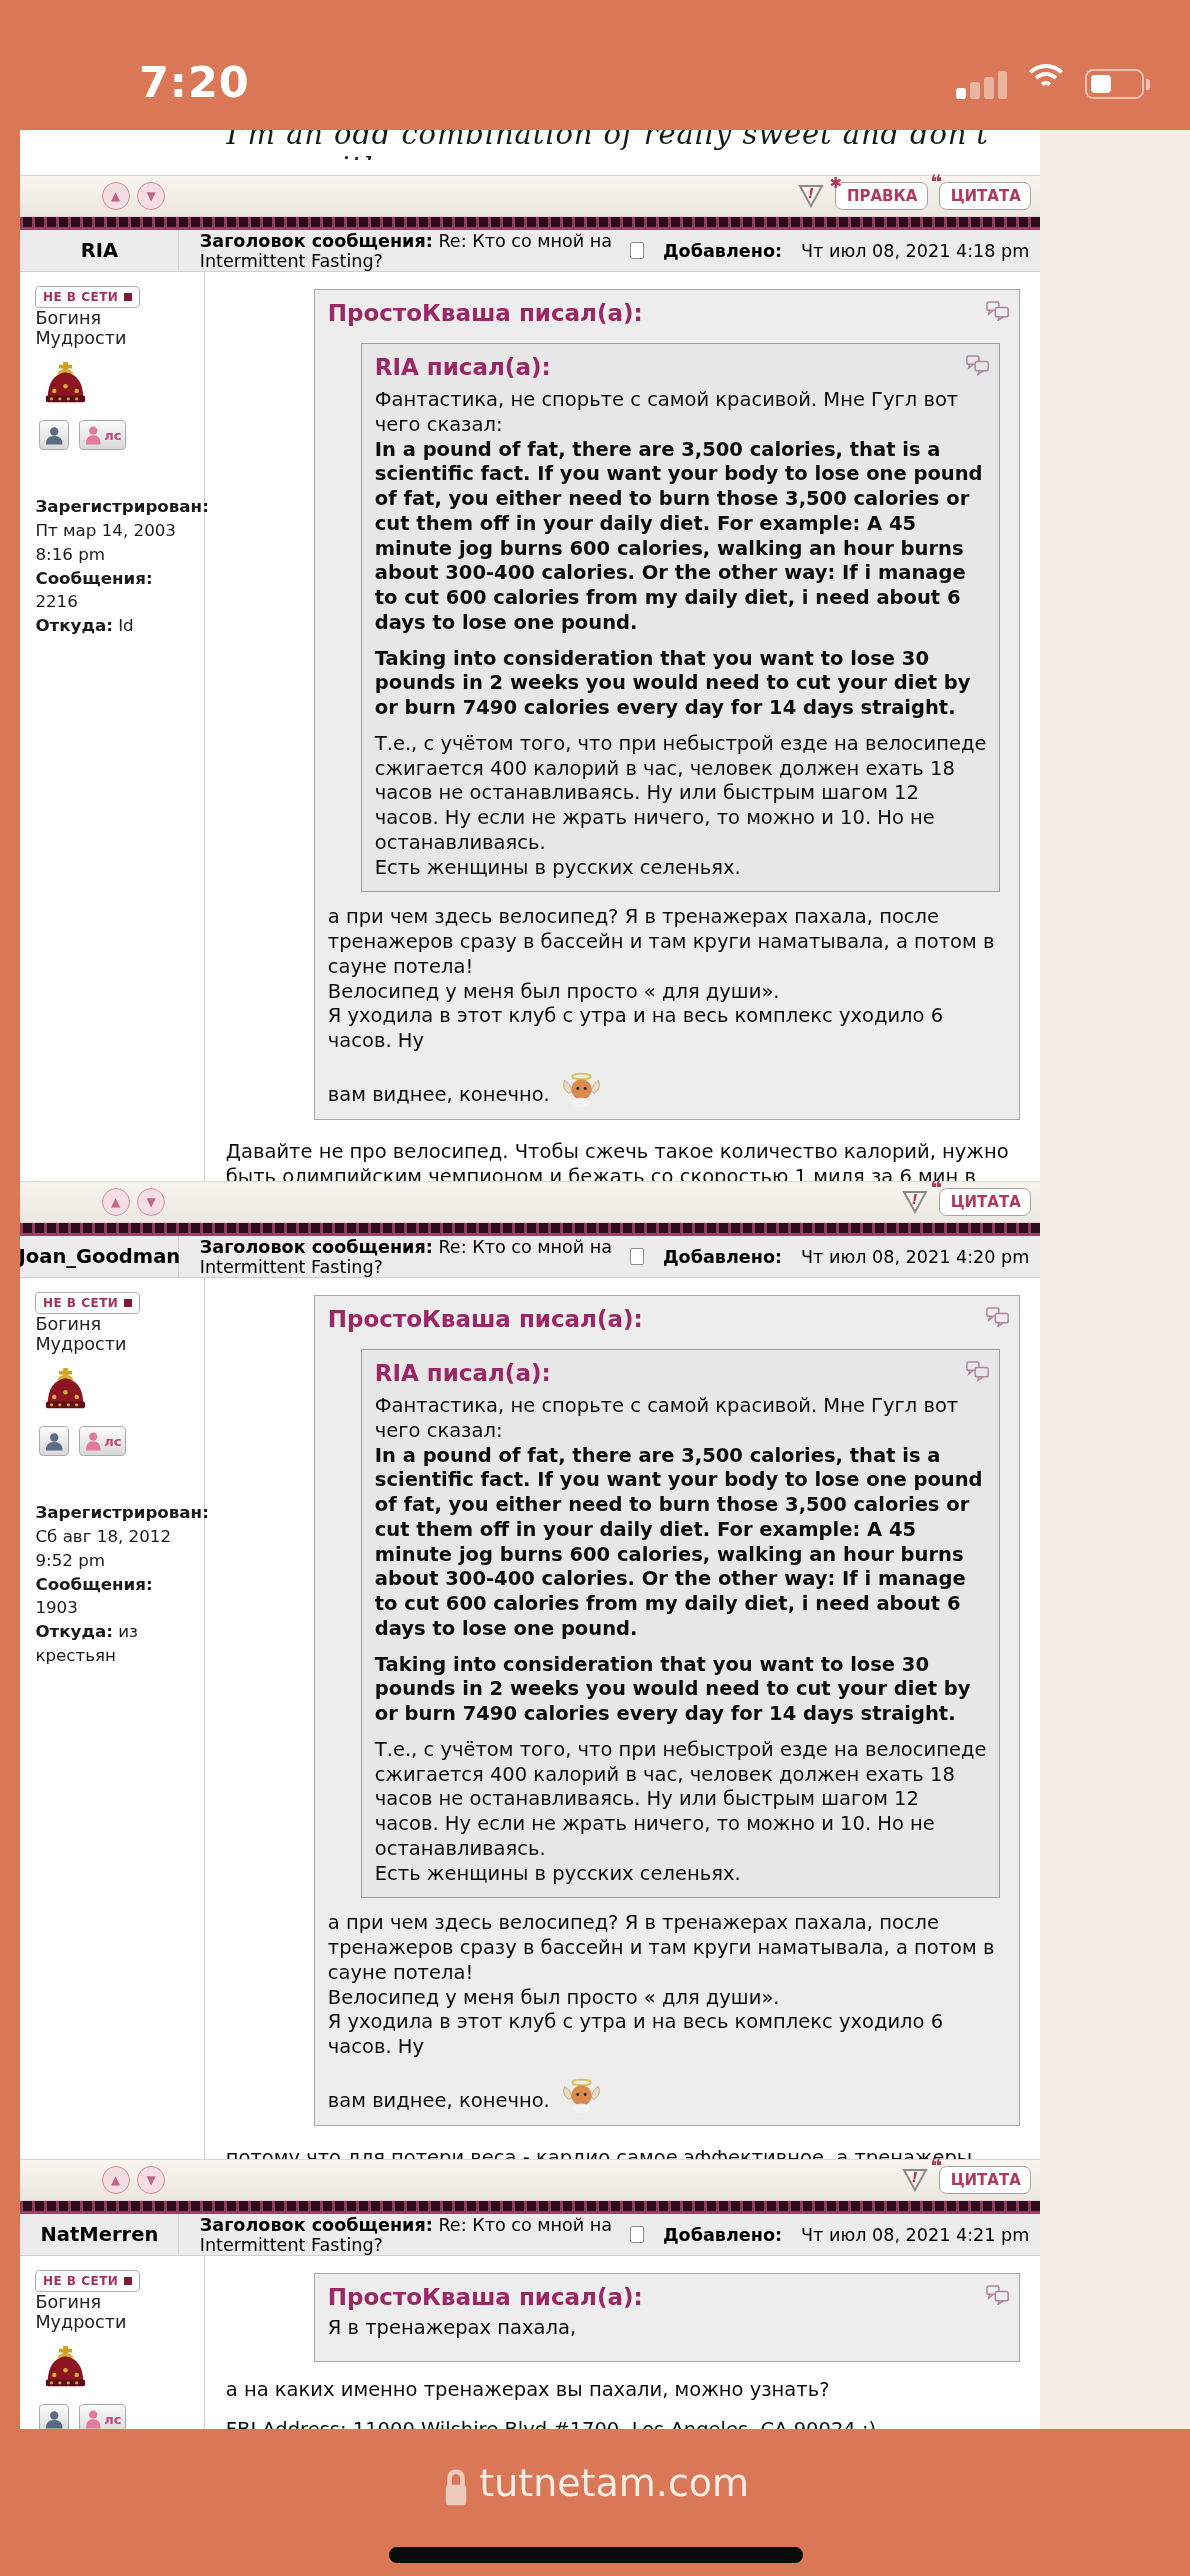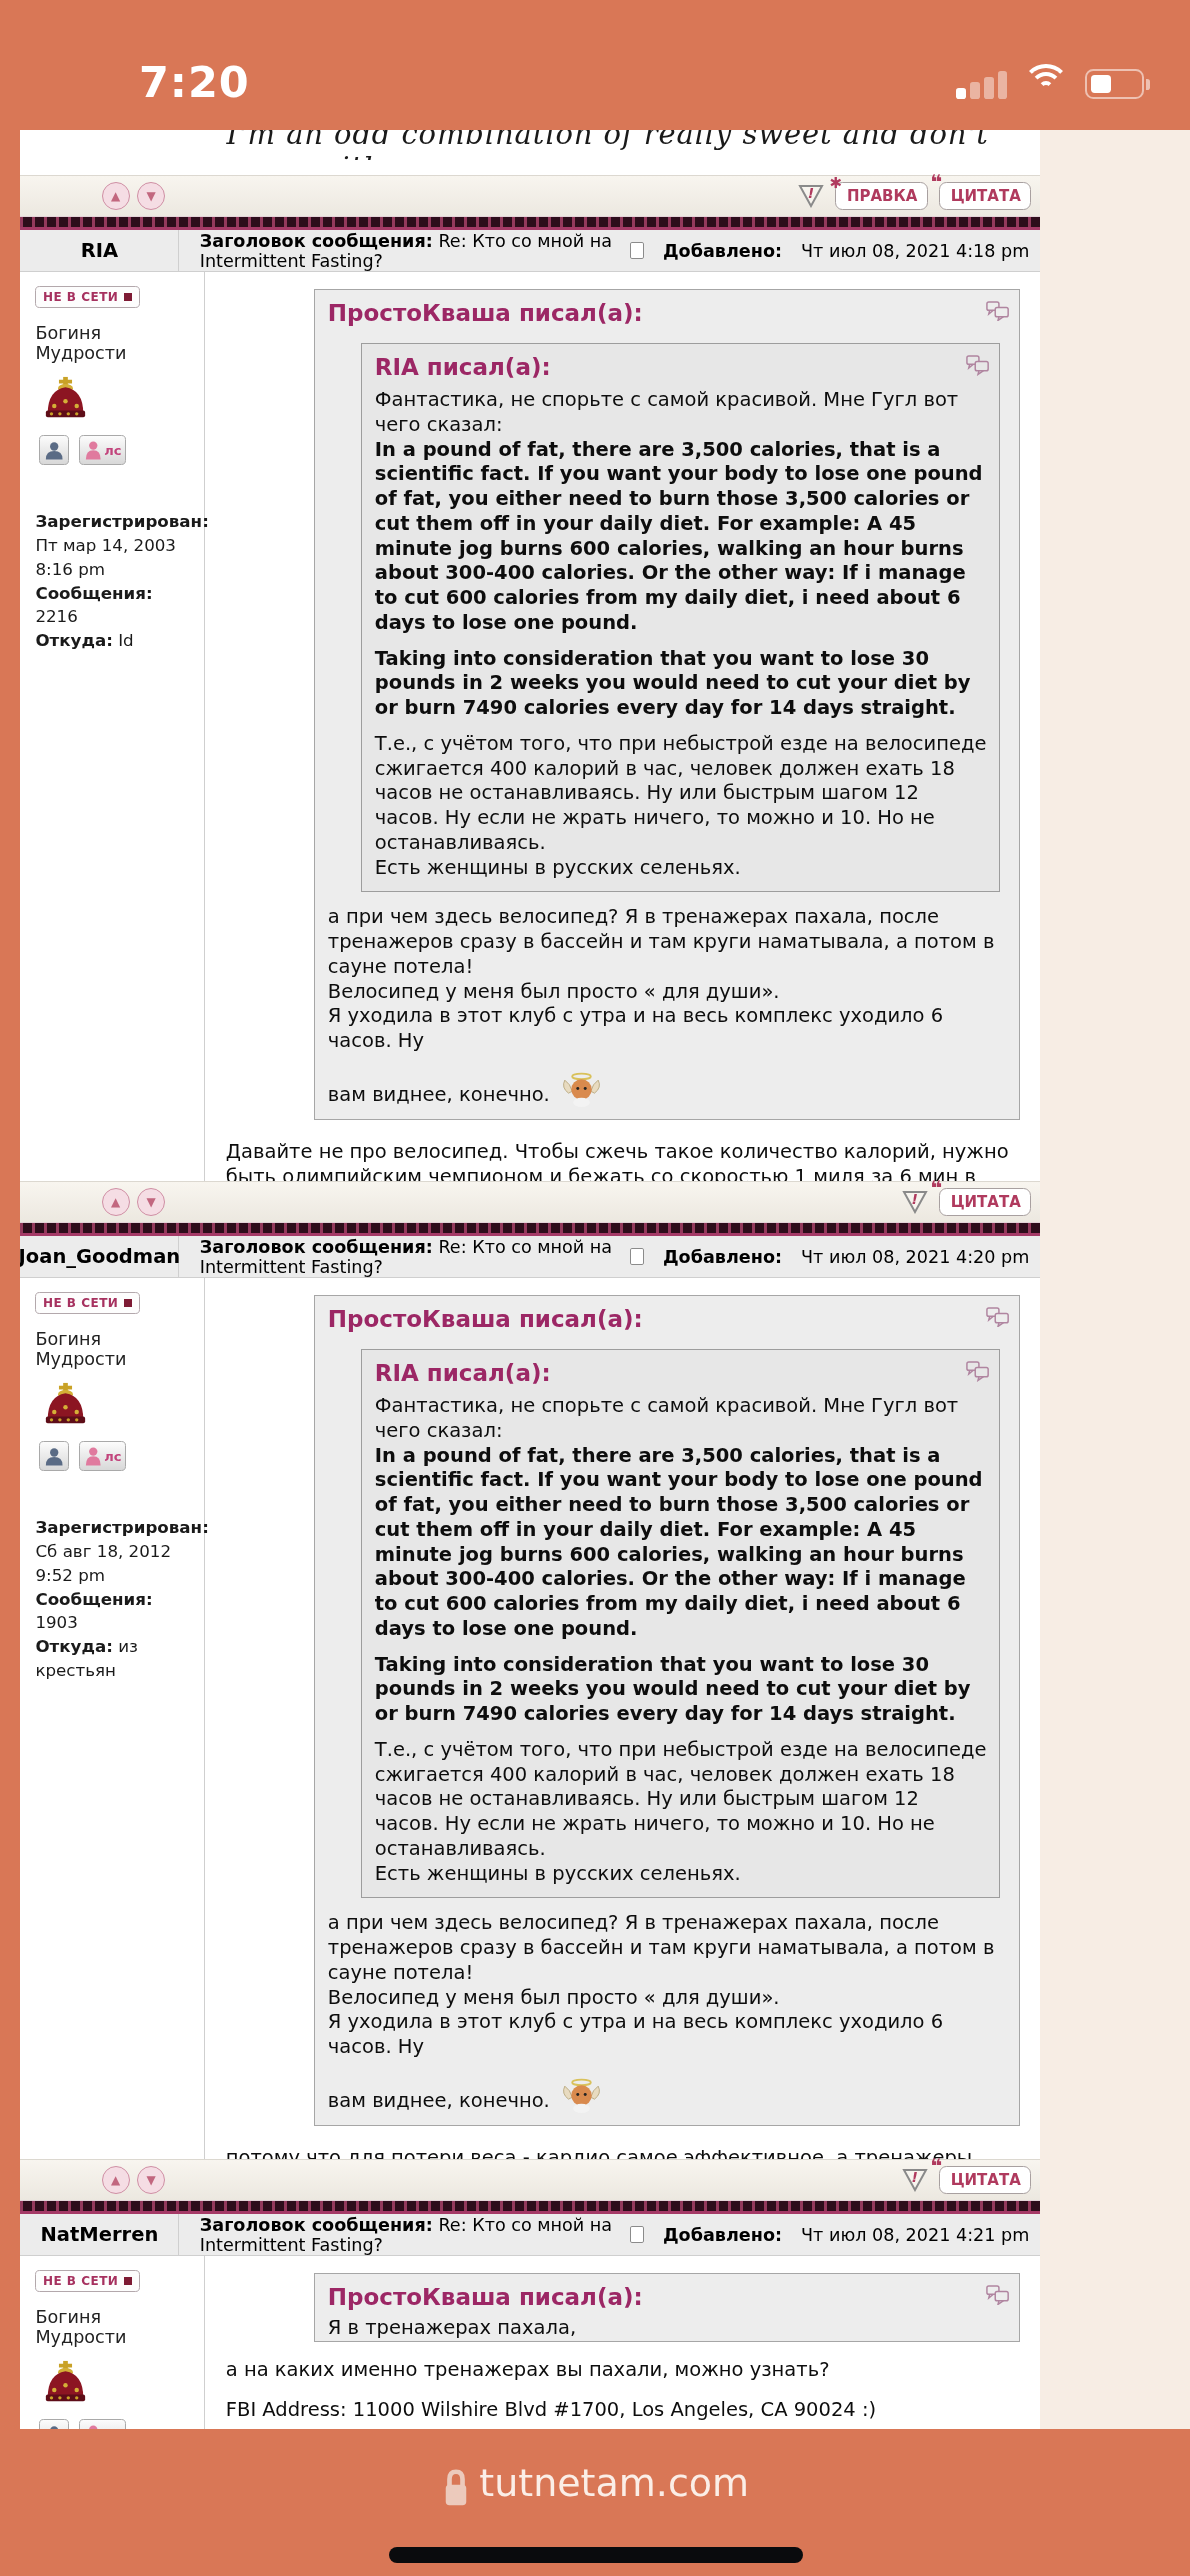--- a/index.html
+++ b/index.html
@@ -101,21 +101,21 @@
   
   .pbody { display:flex; flex:0 0 auto; overflow:hidden; }
   .pbody.grow { flex:1 1 auto; }
   .ucol { width:185px; flex:0 0 auto; border-right:0.9px solid #cfcfcf; padding:13px 11px 0 15px; font-size:16.7px; color:#1a1a1a; }
   .offline {
     display:inline-flex; align-items:center; gap:5.6px;
     border:0.9px solid #b3a8ac; border-radius:4.6px; padding:2.8px 6.5px; background:#fdfdfd;
     font-size:12px; font-weight:bold; color:#a6315f; letter-spacing:0.5px;
   }
   .offline .sq { width:8.3px; height:8.3px; background:#7e1b34; display:inline-block; }
-  .rank { margin-top:15px; font-size:17.6px; color:#222; }
+  .rank { margin-top:0; font-size:17.6px; color:#222; }
   .avatar { margin:13px 0 0 7.4px; display:block; }
   .mini { display:flex; gap:9.3px; margin:16.7px 0 0 3.7px; }
   .mbtn {
     height:30px; border:0.9px solid #a9a9a9; border-radius:4.6px;
     background:linear-gradient(#fcfcfc,#d8d8d8);
     display:inline-flex; align-items:center; justify-content:center; padding:0 4px; gap:1.9px;
   }
   .mbtn .pm-label { color:#c2447c; font-weight:bold; font-size:13px; }
   .udet { margin-top:45px; font-size:16.7px; line-height:1.42; }
   .udet b { font-weight:bold; }
@@ -557,21 +557,21 @@
               <span class="qauthor">ПростоКваша писал(а):</span>
               <span class="qbub">
                 <svg width="24" height="20.4" viewBox="0 0 26 22">
                     <rect x="1" y="1" width="13" height="9" rx="2" fill="none" stroke="#b085a0" stroke-width="1.6"></rect>
                     <path d="M4 10 L3 14 L8 10" fill="none" stroke="#b085a0" stroke-width="1.6"></path>
                     <rect x="10" y="7" width="14" height="10" rx="2" fill="#ededed" stroke="#b085a0" stroke-width="1.6"></rect>
                     <path d="M14 17 L13 21 L19 17" fill="none" stroke="#b085a0" stroke-width="1.6"></path>
                   </svg>
               </span>
             </div>
-            <div class="qbd" style="padding-top:3.7px; padding-bottom:0">
+            <div class="qbd" style="padding-top:3.7px; padding-bottom:20px">
               <div>Я в тренажерах пахала,</div>
             </div>
           </div>
 
           <div class="reply" style="margin-top:16.7px">
             <div>а на каких именно тренажерах вы пахали, можно узнать?</div>
           </div>
 
           <div class="sig">
             <div>FBI Address: 11000 Wilshire Blvd #1700, Los Angeles, CA 90024 :)</div>

